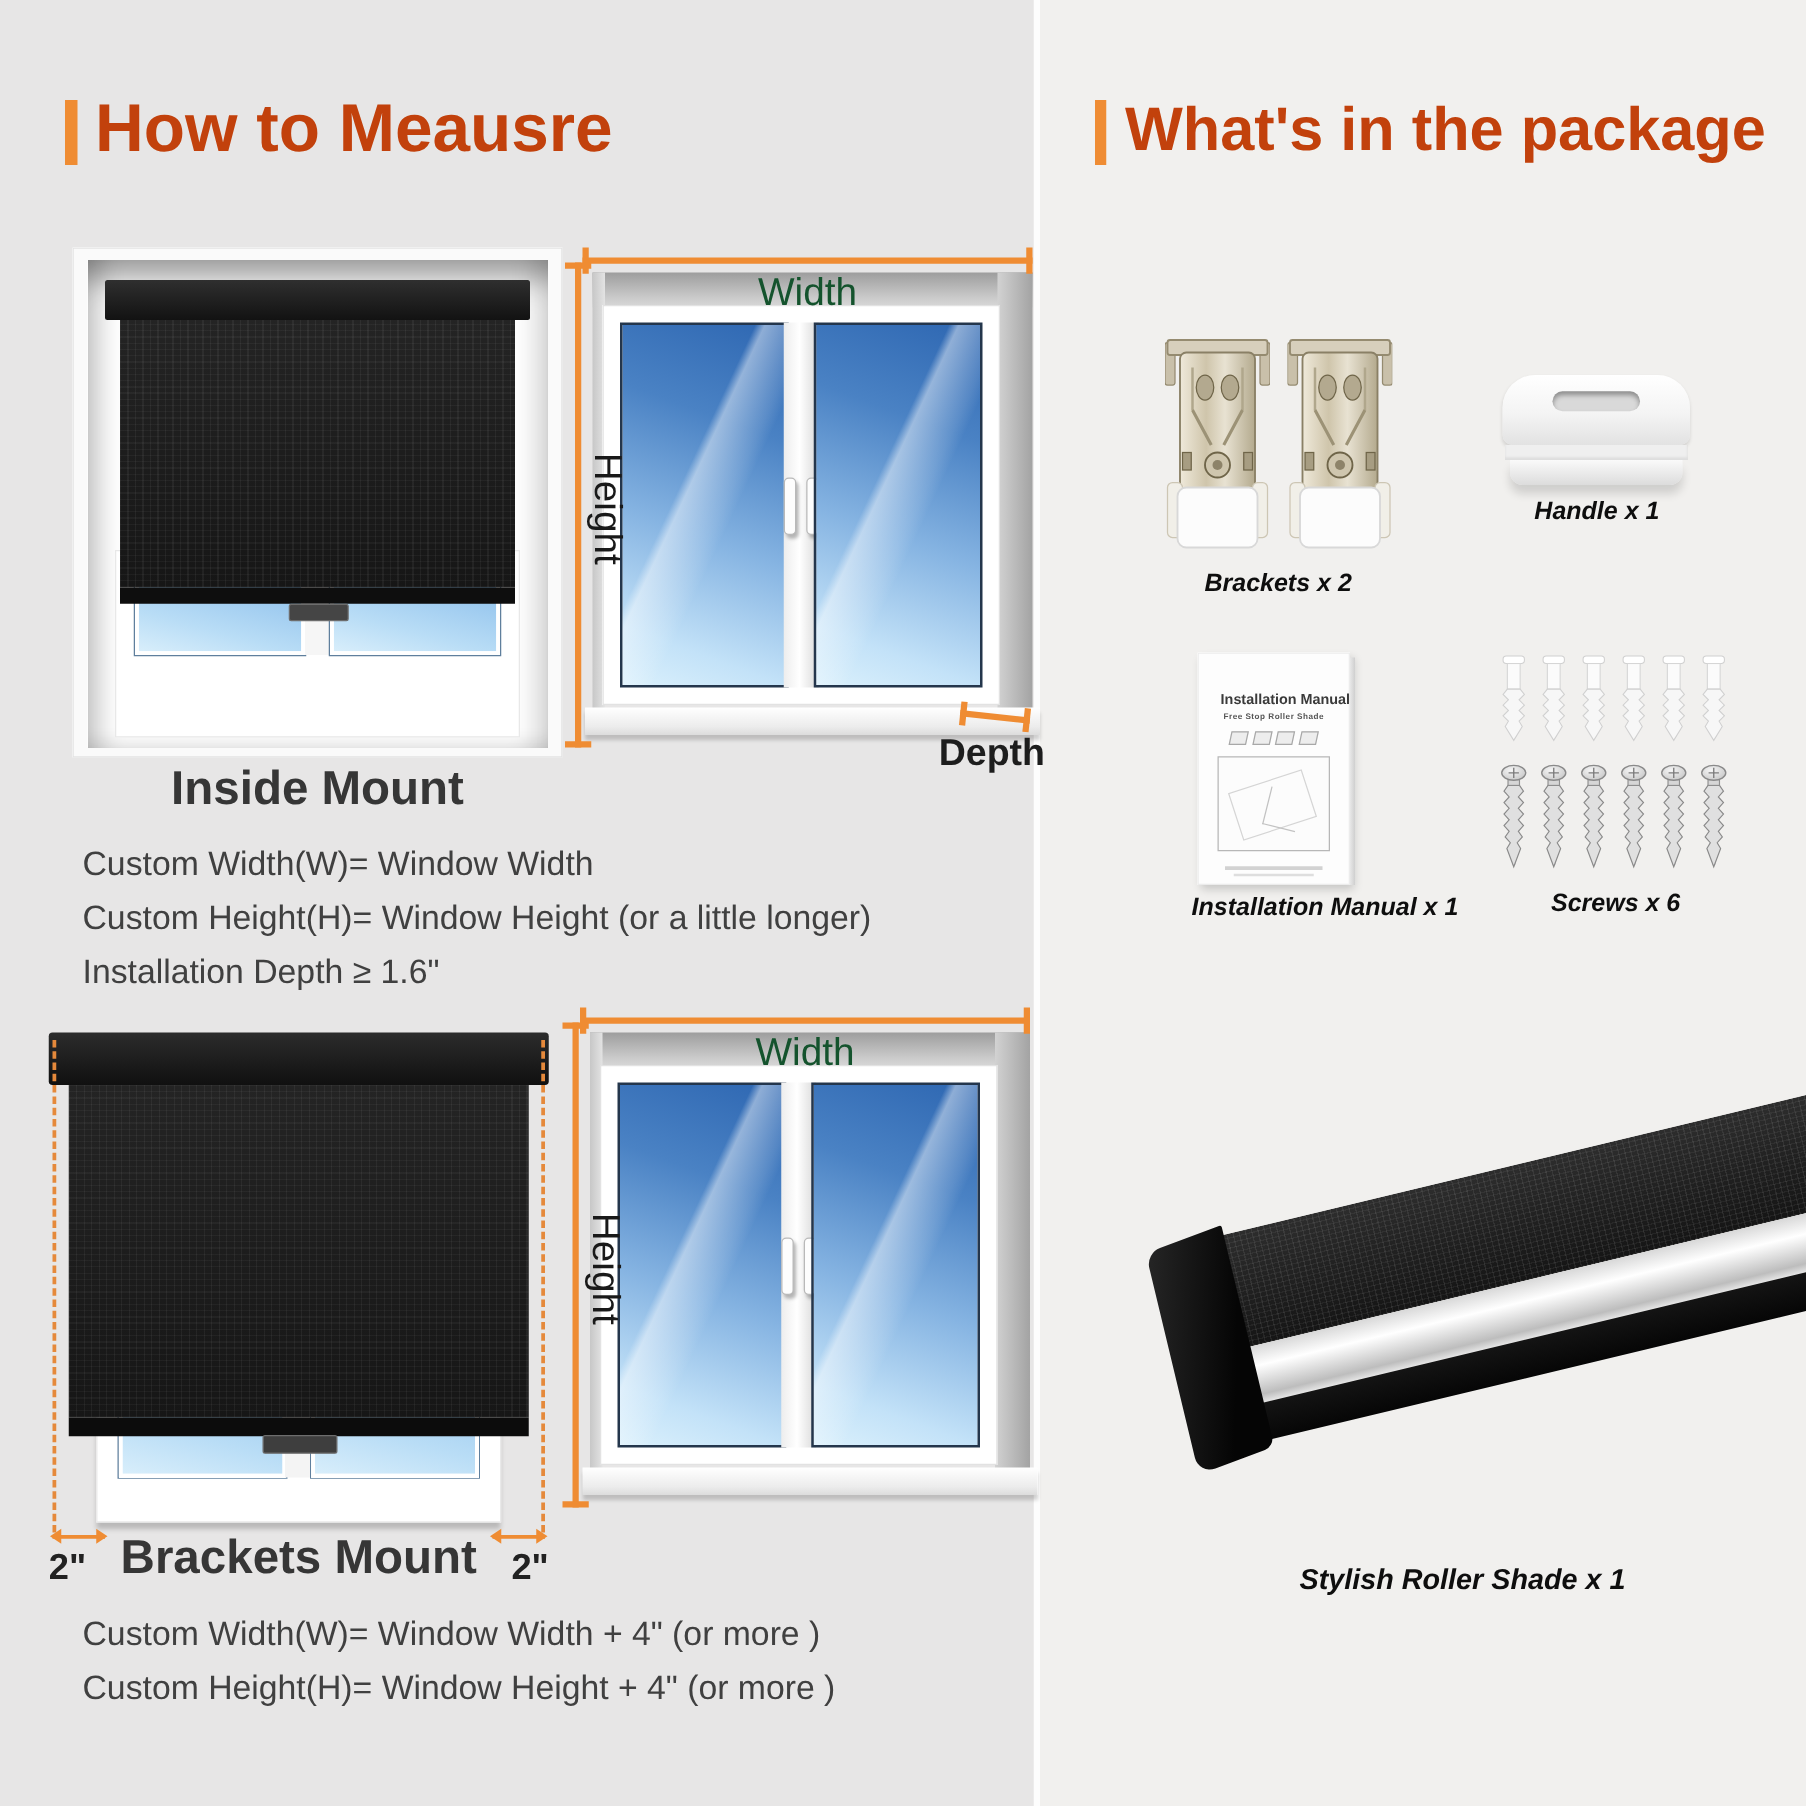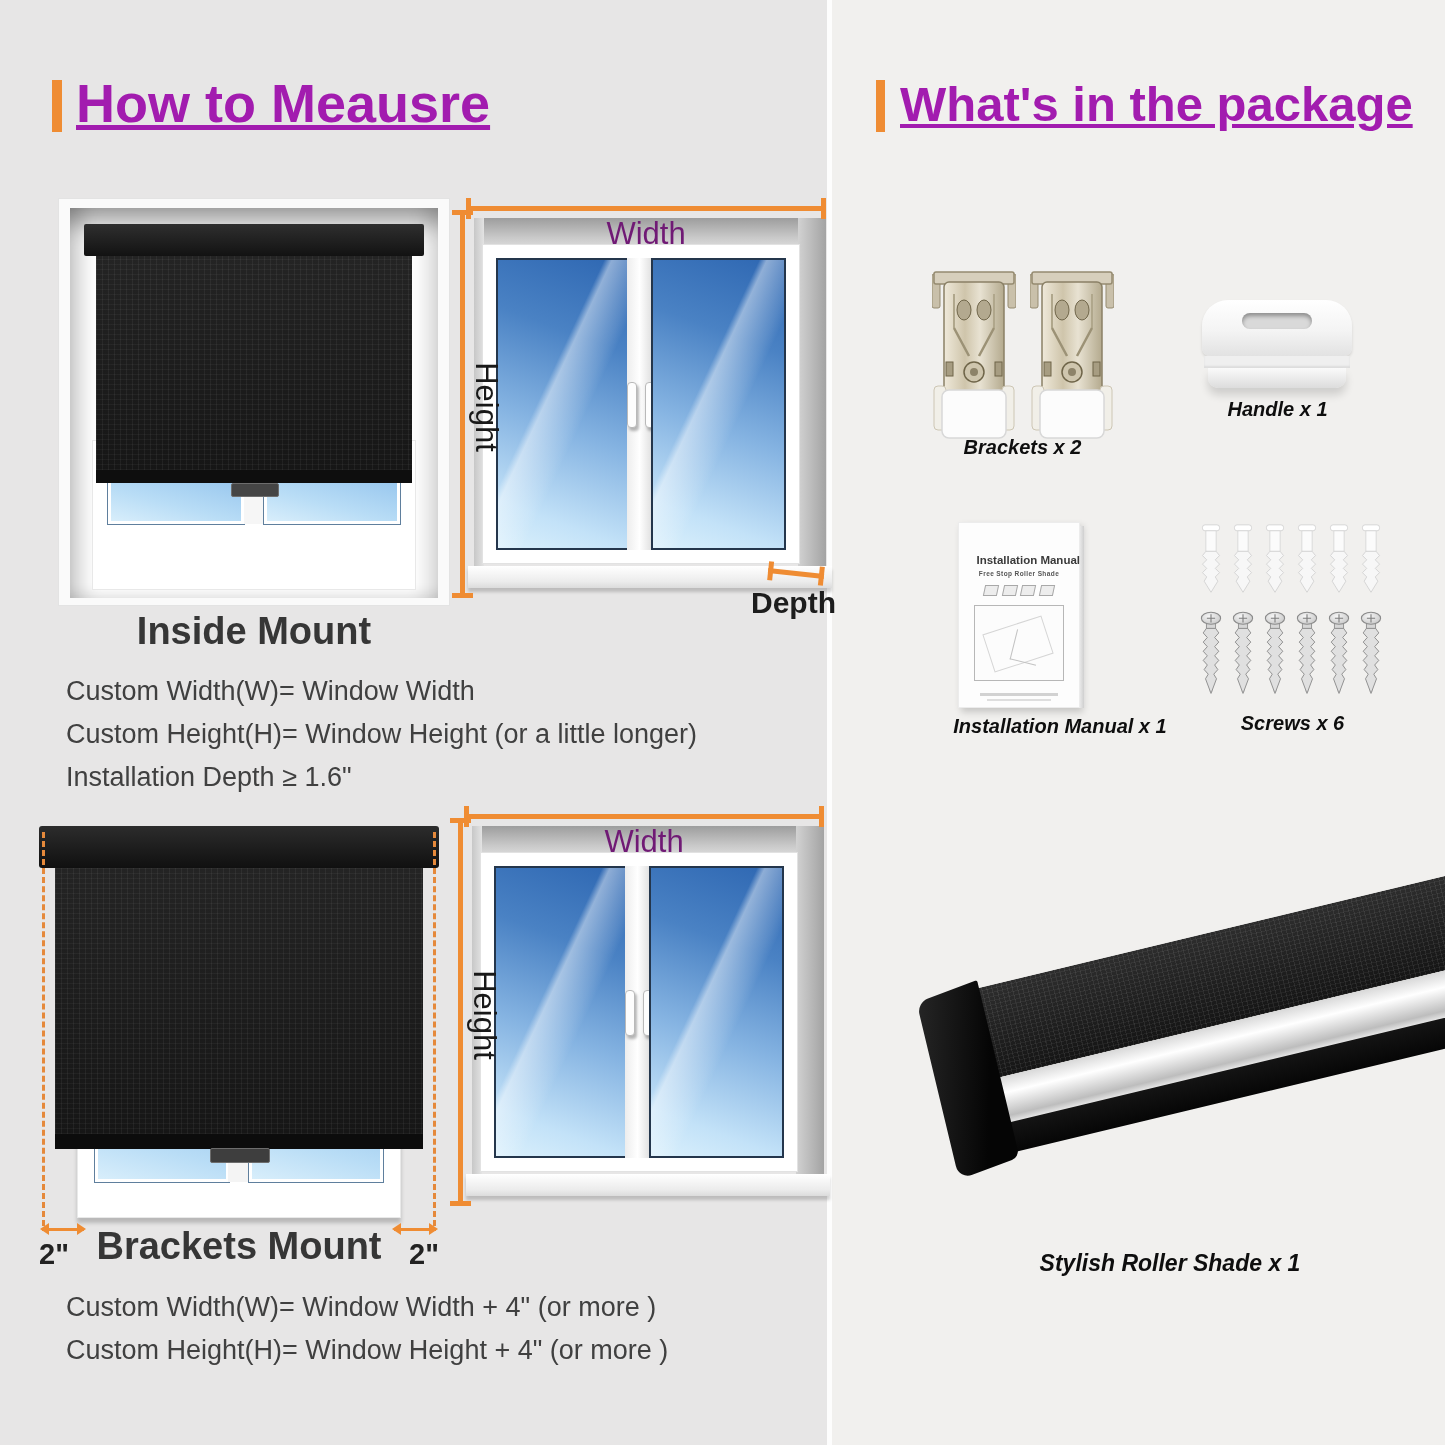--- a/index.html
+++ b/index.html
@@ -9,21 +9,21 @@
     background:#e7e6e6;
   }
   .abs{position:absolute;}
   
   .left-panel{left:0;top:0;width:827px;height:1445px;background:#e7e6e6;}
   .divider{left:827px;top:0;width:5px;height:1445px;background:#fdfdfd;}
   .right-panel{left:832px;top:0;width:613px;height:1445px;background:#f1f0ee;}
 
   
   .accent-bar{width:10px;background:#ef8c33;}
-  .sec-title{font-weight:bold;color:#a21caf;letter-spacing:0px;white-space:nowrap;text-decoration:underline;}
+  .sec-title{font-weight:bold;color:#c2410c;letter-spacing:0px;white-space:nowrap;}
 
   
   .mount-heading{font-size:38px;font-weight:bold;color:#363636;text-align:center;white-space:nowrap;}
   .body-line{font-size:27px;color:#404040;white-space:nowrap;}
 
   
   .windiag{width:388px;height:418px;}
   .wd-reveal-top{position:absolute;left:22px;right:14px;top:20px;height:28px;
      background:linear-gradient(180deg,#9d9d9d,#c9c9c9 70%,#d9d9d9);}
   .wd-reveal-right{position:absolute;right:14px;top:20px;width:28px;bottom:42px;
@@ -46,21 +46,21 @@
   .wd-mullion{position:absolute;left:calc(50% - 14px);width:28px;top:14px;bottom:14px;
      background:linear-gradient(90deg,#ededed,#ffffff 45%,#d8d8d8);}
   .wd-handle{position:absolute;top:calc(50% - 22px);width:8px;height:44px;background:#fdfdfd;
      border:1px solid #b9b9b9;border-radius:4px;box-shadow:2px 3px 3px rgba(0,0,0,.28);}
   .wd-handle.h1{left:0px;}
   .wd-handle.h2{right:0px;}
   .mz-w{position:absolute;top:8px;left:14px;right:14px;height:5px;background:#ef8c33;}
   .mz-w::before,.mz-w::after{content:'';position:absolute;top:-8px;width:5px;height:21px;background:#ef8c33;}
   .mz-w::before{left:0;}.mz-w::after{right:0;}
   .lbl-width{position:absolute;top:18px;left:0;width:100%;text-align:center;
-     font-size:31px;color:#701a75;}
+     font-size:31px;color:#14532d;}
   .mz-h{position:absolute;left:8px;top:12px;bottom:18px;width:5px;background:#ef8c33;}
   .mz-h::before,.mz-h::after{content:'';position:absolute;left:-8px;width:21px;height:5px;background:#ef8c33;}
   .mz-h::before{top:0;}.mz-h::after{bottom:0;}
   .lbl-height{position:absolute;left:16px;top:50%;transform:translateY(-50%);
      writing-mode:vertical-rl;font-size:31px;color:#191919;}
   .mz-d{position:absolute;right:16px;bottom:40px;width:56px;height:5px;background:#ef8c33;transform:rotate(6deg);}
   .mz-d::before,.mz-d::after{content:'';position:absolute;top:-7px;width:5px;height:19px;background:#ef8c33;}
   .mz-d::before{left:0;}.mz-d::after{right:0;}
   .lbl-depth{position:absolute;right:4px;bottom:-4px;font-size:30px;font-weight:600;color:#1d1d1d;}
 
@@ -292,21 +292,21 @@
       <rect x="2" y="116" width="12" height="44" rx="4" fill="#f1efe8" stroke="#cdc6b4"></rect>
       <rect x="70" y="116" width="12" height="44" rx="4" fill="#f1efe8" stroke="#cdc6b4"></rect>
       <rect x="10" y="120" width="64" height="48" rx="7" fill="#fcfcfc" stroke="#d8d8d8" stroke-width="1.5"></rect>
       <circle cx="42" cy="102" r="10" fill="#cfc6ae" stroke="#6f6549" stroke-width="1.5"></circle>
       <circle cx="42" cy="102" r="4" fill="#8d8369"></circle>
     </symbol>
   </defs>
   <use href="#bracket" x="0" y="0" width="84" height="172"></use>
   <use href="#bracket" x="98" y="0" width="84" height="172"></use>
 </svg>
-<div class="abs item-label" style="left:900px;top:436px;width:245px;">Brackets x 2</div>
+<div class="abs item-label" style="left:900px;top:456px;width:245px;">Brackets x 2</div>
 
 <div class="abs handle">
   <div class="handle-top">
     <div class="handle-slot"></div>
   </div>
   <div class="handle-mid"></div>
   <div class="handle-base"></div>
 </div>
 <div class="abs item-label" style="left:1170px;top:398px;width:215px;">Handle x 1</div>
 

